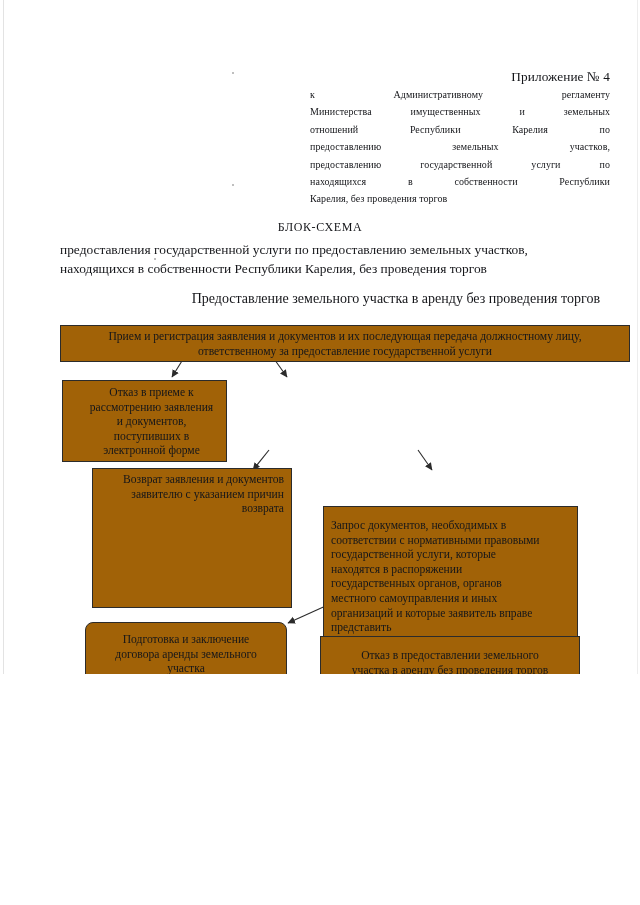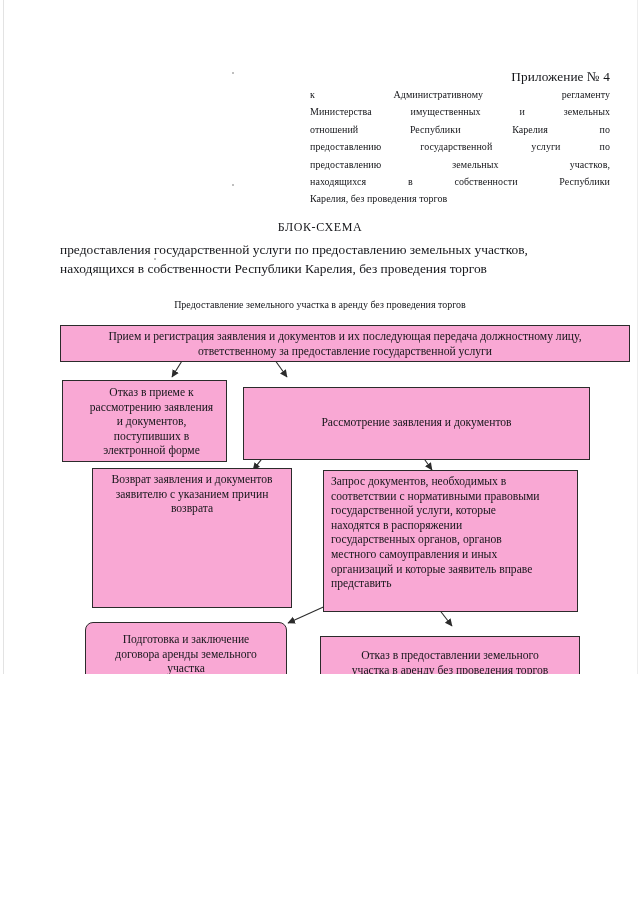--- a/index.html
+++ b/index.html
@@ -70,40 +70,41 @@
   }
   .doc-subtitle {
     position: absolute;
     left: 60px; top: 240px; width: 520px;
     text-align: left;
     font-size: 13.4px;
     line-height: 19px;
   }
   .scheme-heading {
     position: absolute;
-    left: 40px; top: 299px; width: 560px;
-    text-align: center;
-    font-size: 10px;
+    left: 40px; top: 291px; width: 560px;
+    text-align: right;
+    font-size: 14px;
   }
 
   
   .node {
     position: absolute;
     border: 1px solid #2b2b2b;
-    background: #f9a8d4;
+    background: #a16207;
     box-sizing: border-box;
     font-size: 11.6px;
     line-height: 14.6px;
     padding: 5px 7px;
   }
   .node.center { text-align: center; }
   .node.justify {
     text-align: justify;
     text-align-last: left;
-    padding: 4px 6px 4px 7px;
+    padding: 12px 6px 4px 7px;
+    margin-top: 36px;
   }
   .node .ln { display: block; }
 
   
   .node::after {
     content: "";
     position: absolute;
     left: 2px; right: -2px; bottom: -2px; top: 3px;
     border-right: 1px solid #c9c9c9;
     border-bottom: 1px solid #c9c9c9;
@@ -114,21 +115,21 @@
   #n-intake   { left: 60px;  top: 325px; width: 570px; height: 37px; }
   #n-refuse   { left: 62px;  top: 380px; width: 165px; height: 82px; padding-left: 21px; }
   #n-review   { left: 243px; top: 387px; width: 347px; height: 73px; }
   #n-return   { left: 92px;  top: 468px; width: 200px; height: 140px; }
   #n-request  { left: 323px; top: 470px; width: 255px; height: 142px; }
   #n-contract { left: 85px;  top: 622px; width: 202px; height: 80px; border-radius: 8px; }
   #n-deny     { left: 320px; top: 626px; width: 260px; height: 78px; margin-top: 10px; }
 
   #n-intake { padding-top: 4px; }
   #n-review { display: flex; align-items: center; justify-content: center; }
-  #n-return { padding-top: 4px; }
+  #n-return { padding-top: 4px; text-align: right; }
   #n-contract { padding-top: 10px; }
   #n-deny { padding-top: 12px; }
 
   
   #wires {
     position: absolute;
     left: 0; top: 0; width: 640px; height: 905px;
     pointer-events: none;
   }
 
@@ -150,22 +151,22 @@
   <div class="speck" style="left:232px;top:753px;"></div>
   <div class="speck" style="left:154px;top:258px;"></div>
   <div class="speck" style="left:224px;top:530px;"></div>
 
   <div class="appendix-line">Приложение № 4</div>
 
   <div class="appendix-body">
     <div>к Административному регламенту</div>
     <div>Министерства имущественных и земельных</div>
     <div>отношений Республики Карелия по</div>
+    <div>предоставлению земельных участков,</div>
     <div>предоставлению государственной услуги по</div>
-    <div>предоставлению земельных участков,</div>
     <div>находящихся в собственности Республики</div>
     <div class="last">Карелия, без проведения торгов</div>
   </div>
 
   <div class="doc-title">БЛОК-СХЕМА</div>
 
   <div class="doc-subtitle">
     <div>предоставления государственной услуги по предоставлению земельных участков,</div>
     <div>находящихся в собственности Республики Карелия, без проведения торгов</div>
   </div>
@@ -198,23 +199,20 @@
   </div>
 
   <div class="node center" id="n-refuse">
     <span class="ln">Отказ в приеме к</span>
     <span class="ln">рассмотрению заявления</span>
     <span class="ln">и документов,</span>
     <span class="ln">поступивших в</span>
     <span class="ln">электронной форме</span>
   </div>
 
-  <div class="node center" id="n-review">
-    <span class="ln">Рассмотрение заявления и документов</span>
-  </div>
 
   <div class="node center" id="n-return">
     <span class="ln">Возврат заявления и документов</span>
     <span class="ln">заявителю с указанием причин</span>
     <span class="ln">возврата</span>
   </div>
 
   <div class="node justify" id="n-request">
     <span class="ln">Запрос документов, необходимых в</span>
     <span class="ln">соответствии с нормативными правовыми</span>

